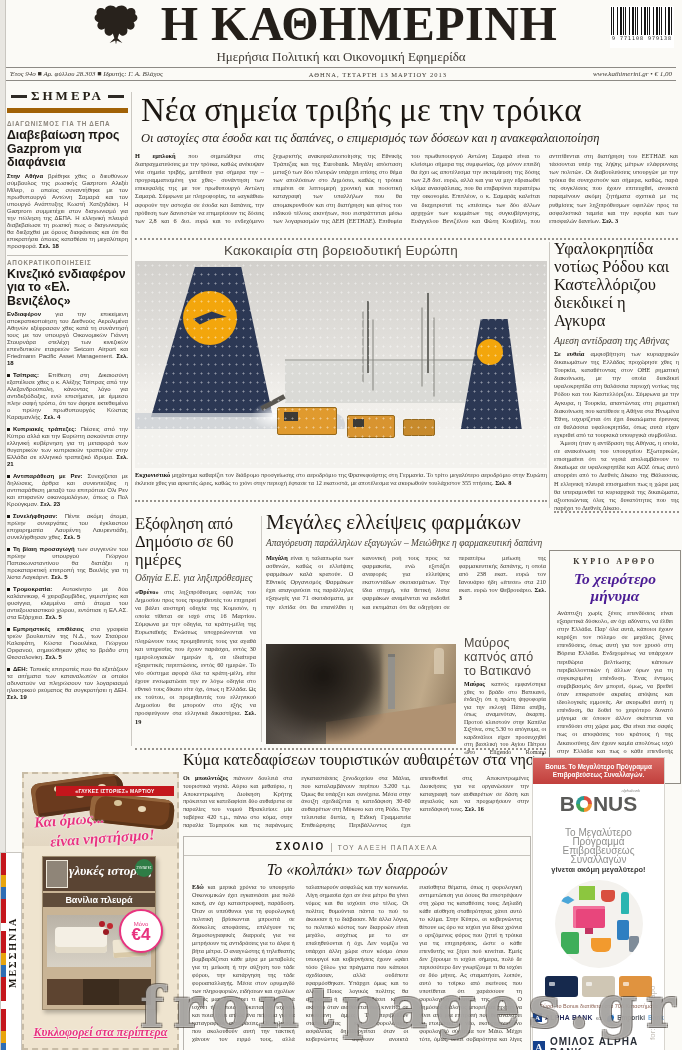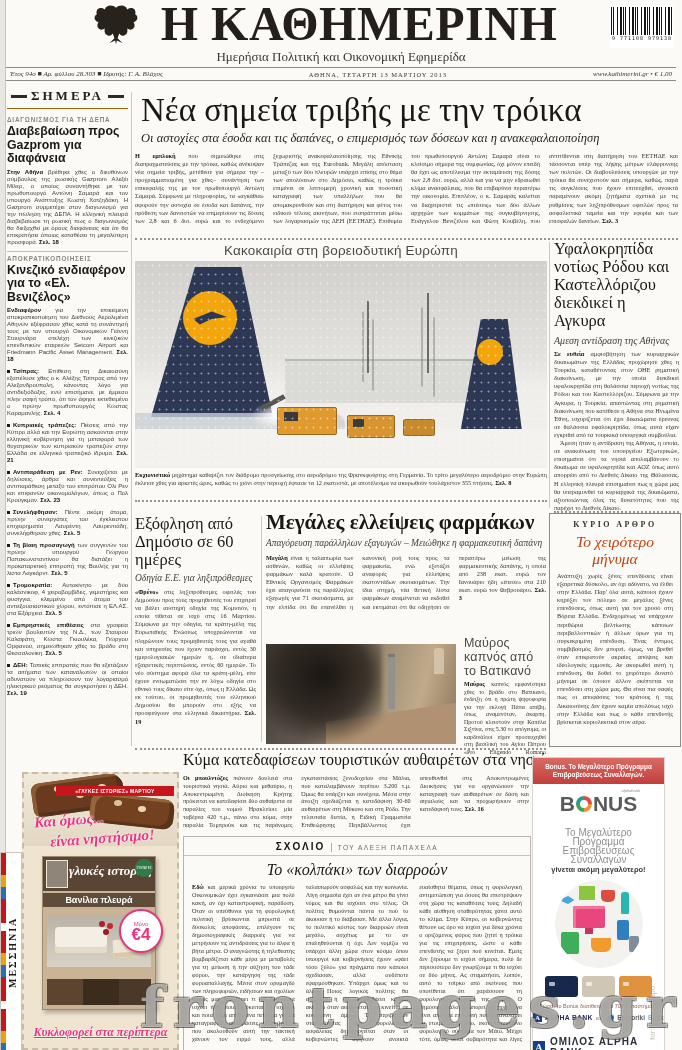--- a/index.html
+++ b/index.html
@@ -9,47 +9,47 @@
   .sans{font-family:"Liberation Sans",sans-serif;}
   
   .mast-title{font-weight:bold;font-size:48px;letter-spacing:0.5px;color:#241f1a;white-space:nowrap;}
   .mast-sub{font-size:13px;color:#3c3731;text-align:center;}
   .infoband{border-top:1px solid #8d8a85;border-bottom:1px solid #8d8a85;font-size:7px;color:#3a362f;
             display:flex;justify-content:space-between;align-items:center;padding:2px 4px;}
   .barcode-bars{height:28px;background:repeating-linear-gradient(90deg,#141414 0 1px,#fff 1px 2px,#141414 2px 3px,#fff 3px 6px,#141414 6px 7px,#fff 7px 9px,#141414 9px 11px,#fff 11px 12px);}
   .barcode-digits{font-size:5px;letter-spacing:1px;text-align:center;color:#222;font-family:"DejaVu Sans Mono",monospace;}
   
   .sb{width:121px;font-family:"Liberation Sans",sans-serif;}
-  .sb-head{display:flex;align-items:center;justify-content:center;gap:4px;padding-bottom:4px;border-bottom:1px solid #a16207;}
+  .sb-head{display:flex;align-items:center;justify-content:center;gap:4px;padding-bottom:4px;border-bottom:5px solid #a16207;}
   .sb-head .bar{width:16px;height:3px;background:#2e2a25;}
   .sb-title{font-family:"Liberation Serif",serif;font-weight:bold;font-size:13px;letter-spacing:3px;color:#262017;}
   .sb-sec{border-top:1px solid #c2bfb9;margin-top:5px;padding-top:3px;}
   .sb-sec.first{border-top:none;margin-top:4px;}
   .sb-kicker{font-size:6.3px;letter-spacing:0.8px;color:#8b857c;font-weight:bold;}
   .sb-h{font-size:12.3px;line-height:13.5px;font-weight:bold;color:#1b1713;margin:2px 0 3px 0;}
   .sb-body{font-size:6px;line-height:7px;color:#413d37;text-align:justify;margin:0 0 5px 0;}
   .sb-body b{color:#14100c;}
   .sq{display:inline-block;width:3px;height:3px;background:#1c1813;margin-right:3px;vertical-align:middle;}
   
   .bt{font-size:6.3px;line-height:8.1px;color:#39352e;text-align:justify;overflow:hidden;}
   .bt b{color:#120f0b;}
   .h-main{font-size:33px;line-height:36px;font-weight:normal;color:#1c1712;margin:0;white-space:nowrap;}
   .h-sub{font-style:italic;font-size:12.5px;color:#241f19;}
   .h-med{font-size:16.5px;line-height:18px;font-weight:normal;color:#1c1712;margin:0;}
-  .h-big{font-size:21px;line-height:23px;font-weight:bold;color:#1c1712;margin:0;}
+  .h-big{font-size:21px;line-height:23px;font-weight:normal;color:#1c1712;margin:0;}
   .h-isub{font-style:italic;font-size:9.5px;color:#474239;}
   .photo-title{font-family:"Liberation Sans",sans-serif;font-size:13.5px;color:#4e4943;text-align:center;letter-spacing:0.2px;}
   .dots{border-top:2px dotted #98948e;height:0;}
   .vline{width:0;border-left:1px solid #ccc9c3;}
   .cols4{column-count:4;column-gap:9px;}
   .cols3{column-count:3;column-gap:9px;}
   
   .kyrio{border:1px solid #8f8b84;padding:6px 7px;background:#fbfaf6;}
   .kyrio-label{text-align:center;font-size:8px;letter-spacing:2.5px;font-weight:bold;color:#37322b;}
-  .kyrio-h{font-style:italic;font-size:15.5px;line-height:17px;text-align:center;font-weight:normal;color:#c2410c;margin:4px 0 5px 0;}
+  .kyrio-h{font-style:italic;font-size:15.5px;line-height:17px;text-align:center;font-weight:bold;color:#4c1d95;margin:4px 0 5px 0;}
   
   .schol{border:1px solid #b7b4ae;background:#fbfaf6;}
   .schol-head{display:flex;justify-content:center;align-items:baseline;gap:5px;padding:4px 0 3px 0;border-bottom:1px solid #c6c3bd;}
   .schol-label{font-size:10px;font-weight:bold;letter-spacing:2px;color:#16120d;}
   .schol-auth{font-size:6.5px;letter-spacing:1.5px;color:#6e6961;}
   .schol-h{font-style:italic;font-size:16px;text-align:center;font-weight:normal;color:#1c1712;margin:5px 0 4px 0;}
   
   .photo{overflow:hidden;}
   .snow-overlay{position:absolute;inset:0;background-image:radial-gradient(circle,rgba(255,255,255,.85) .8px,transparent 1.2px);background-size:7px 9px;opacity:.55;}
   .tail{background:#2c3854;}
@@ -168,21 +168,21 @@
   <div class="abs" style="left:554px;top:240px;width:125px;">
     <h2 class="h-med">Υφαλοκρηπίδα νοτίως Ρόδου και Καστελλόριζου διεκδικεί η Αγκυρα</h2>
     <div class="h-isub" style="margin:5px 0 4px 0;font-size:10px;">Αμεση αντίδραση της Αθήνας</div>
     <div class="bt" style="height:186px;">
       <p style="margin:0;"><b>Σε ευθεία </b><span>αμφισβήτηση των κυριαρχικών δικαιωμάτων της Ελλάδας προχώρησε χθες η Τουρκία, καταθέτοντας στον ΟΗΕ ρηματική διακοίνωση, με την οποία διεκδικεί υφαλοκρηπίδα στη θαλάσσια περιοχή νοτίως της Ρόδου και του Καστελλόριζου. Σύμφωνα με την Αγκυρα, η Τουρκία, απαντώντας στη ρηματική διακοίνωση που κατέθεσε η Αθήνα στα Ηνωμένα Έθνη, ισχυρίζεται ότι έχει δικαιώματα έρευνας σε θαλάσσια υφαλοκρηπίδα, όπως αυτά είχαν εγκριθεί από τα τουρκικά υπουργικά συμβούλια.</span></p>
       <p style="margin:0;text-indent:6px;"><span>Άμεση ήταν η αντίδραση της Αθήνας, η οποία, σε ανακοίνωση του υπουργείου Εξωτερικών, επισημαίνει ότι τα νησιά απολαμβάνουν το δικαίωμα σε υφαλοκρηπίδα και ΑΟΖ όπως αυτό απορρέει από το Διεθνές Δίκαιο της Θάλασσας. Η ελληνική πλευρά επισημαίνει πως η χώρα μας θα υπεραμυνθεί τα κυριαρχικά της δικαιώματα, αξιοποιώντας όλες τις δυνατότητες που της παρέχει το Διεθνές Δίκαιο.</span></p>
     </div>
   </div>
   <div class="abs dots" style="left:554px;top:511px;width:125px;"></div>
 
-  <div class="abs kyrio" style="left:549px;top:513px;width:116px;height:220px;">
+  <div class="abs kyrio" style="left:549px;top:550px;width:116px;height:220px;">
     <div class="kyrio-label">ΚΥΡΙΟ ΑΡΘΡΟ</div>
     <div class="kyrio-h">Το χειρότερο μήνυμα</div>
     <div class="bt" style="height:172px;">Ανάπτυξη χωρίς ξένες επενδύσεις είναι εξαιρετικά δύσκολο, αν όχι αδύνατο, να έλθει στην Ελλάδα. Παρ' όλα αυτά, κάποιοι έχουν κηρύξει τον πόλεμο σε μεγάλες ξένες επενδύσεις, όπως αυτή για τον χρυσό στη Βόρεια Ελλάδα. Ενδεχομένως να υπάρχουν περιθώρια βελτίωσης κάποιων περιβαλλοντικών ή άλλων όρων για τη συγκεκριμένη επένδυση. Ένας έντιμος συμβιβασμός δεν μπορεί, όμως, να βρεθεί όταν επικρατούν ακραίες απόψεις και ιδεολογικές εμμονές. Αν ακυρωθεί αυτή η επένδυση, θα δοθεί το χειρότερο δυνατό μήνυμα σε όποιον άλλον σκέπτεται να επενδύσει στη χώρα μας. Θα είναι πια σαφές πως οι αποφάσεις του κράτους ή της Δικαιοσύνης δεν έχουν καμία απολύτως ισχύ στην Ελλάδα και πως ο κάθε επενδυτής βρίσκεται κυριολεκτικά στον αέρα.</div>
   </div>
 
   <div class="abs" style="left:135px;top:515px;width:121px;">
     <h2 class="h-med">Εξόφληση από Δημόσιο σε 60 ημέρες</h2>
     <div class="h-isub" style="margin:4px 0 5px 0;">Οδηγία Ε.Ε. για ληξιπρόθεσμες</div>
     <div class="bt" style="height:152px;">
       <b>«Φρένο» </b><span>στις ληξιπρόθεσμες οφειλές του Δημοσίου προς τους προμηθευτές του επιχειρεί να βάλει αυστηρή οδηγία της Κομισιόν, η οποία τίθεται σε ισχύ στις 16 Μαρτίου. Σύμφωνα με την οδηγία, τα κράτη-μέλη της Ευρωπαϊκής Ενώσεως υποχρεώνονται να πληρώνουν τους προμηθευτές τους για αγαθά και υπηρεσίες που έχουν παράσχει, εντός 30 ημερολογιακών ημερών ή, σε ιδιαίτερα εξαιρετικές περιπτώσεις, εντός 60 ημερών. Το νέο σύστημα αφορά όλα τα κράτη-μέλη, είτε έχουν ενσωματώσει την εν λόγω οδηγία στο εθνικό τους δίκαιο είτε όχι, όπως η Ελλάδα. Ως εκ τούτου, οι προμηθευτές του ελληνικού Δημοσίου θα μπορούν στο εξής να προσφεύγουν στα ελληνικά δικαστήρια. </span><b>Σελ. 19</b>

